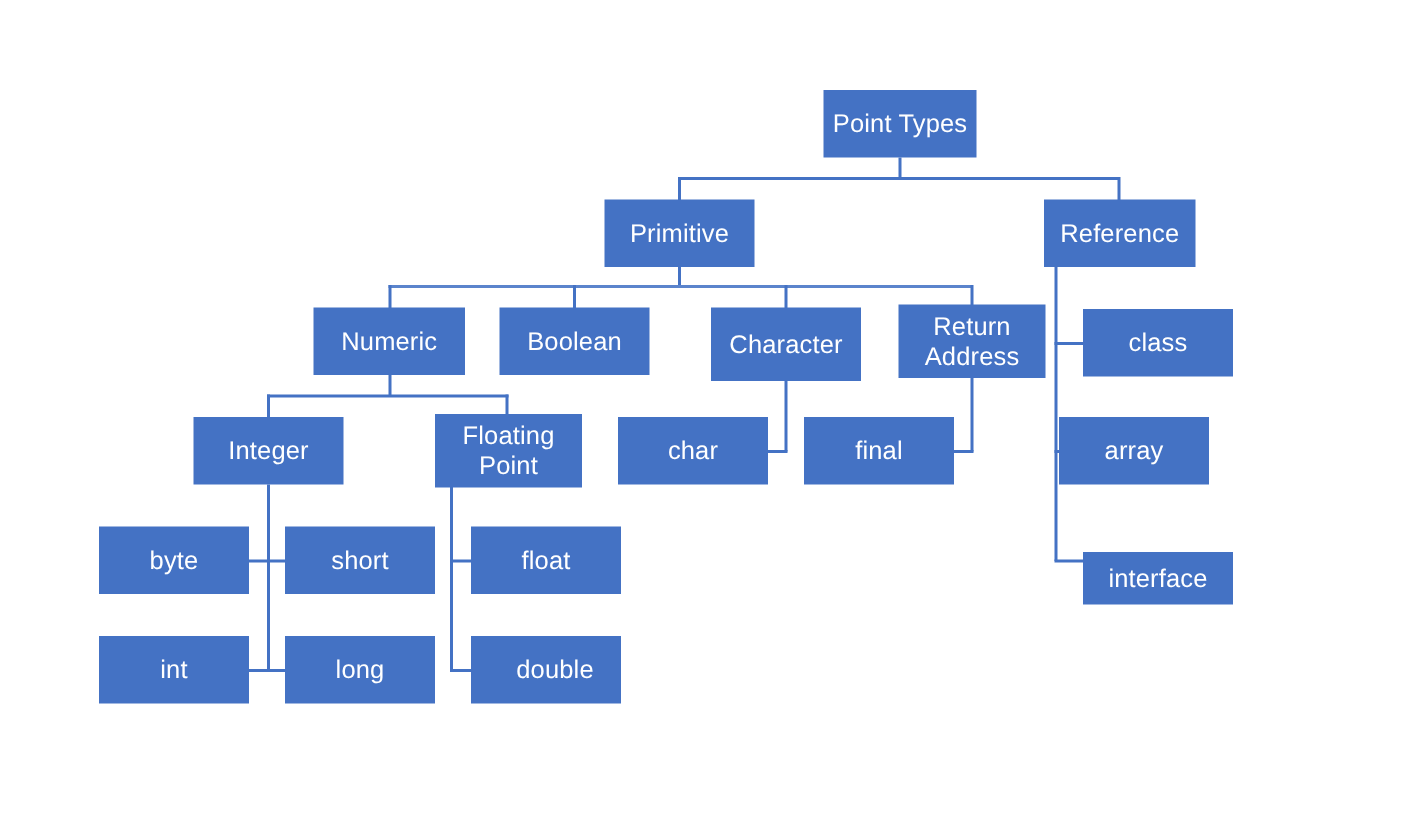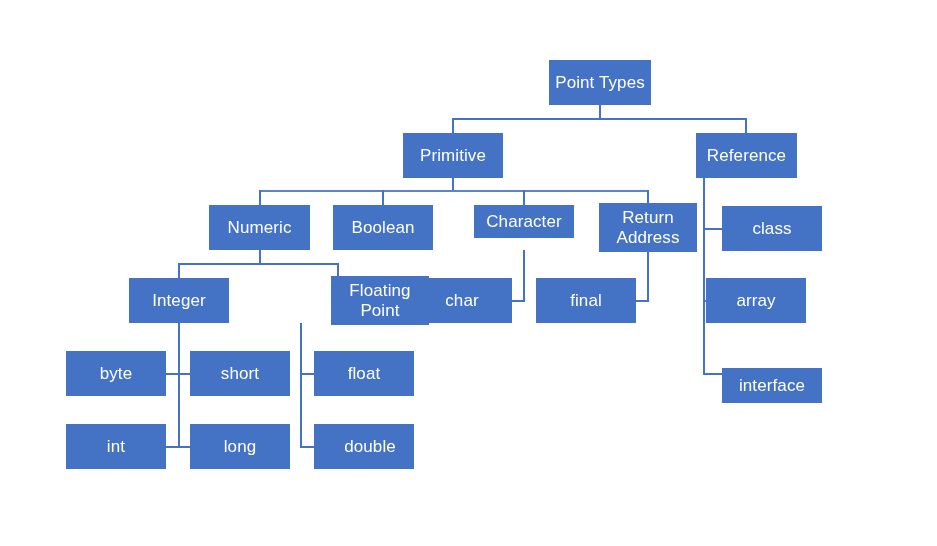--- a/index.html
+++ b/index.html
@@ -86,28 +86,28 @@
   <div class="node" style="left:549px; top:60px; width:102px; height:45px;">Point Types</div>
 
   <div class="node" style="left:403px; top:133px; width:100px; height:45px;">Primitive</div>
 
   <div class="node" style="left:696px; top:133px; width:101px; height:45px;">Reference</div>
 
   <div class="node" style="left:209px; top:205px; width:101px; height:45px;">Numeric</div>
 
   <div class="node" style="left:333px; top:205px; width:100px; height:45px;">Boolean</div>
 
-  <div class="node" style="left:474px; top:205px; width:100px; height:33px;">Character</div>
+  <div class="node" style="left:474px; top:205px; width:100px; height:49px;">Character</div>
 
   <div class="node" style="left:599px; top:203px; width:98px; height:49px;">Return
 Address</div>
 
   <div class="node" style="left:129px; top:278px; width:100px; height:45px;">Integer</div>
 
-  <div class="node" style="left:290px; top:276px; width:98px; height:49px;margin-left:41px;">Floating
+  <div class="node" style="left:290px; top:276px; width:98px; height:49px;">Floating
 Point</div>
 
   <div class="node" style="left:412px; top:278px; width:100px; height:45px;">char</div>
 
   <div class="node" style="left:536px; top:278px; width:100px; height:45px;">final</div>
 
   <div class="node" style="left:722px; top:206px; width:100px; height:45px;">class</div>
 
   <div class="node" style="left:706px; top:278px; width:100px; height:45px;">array</div>
 

